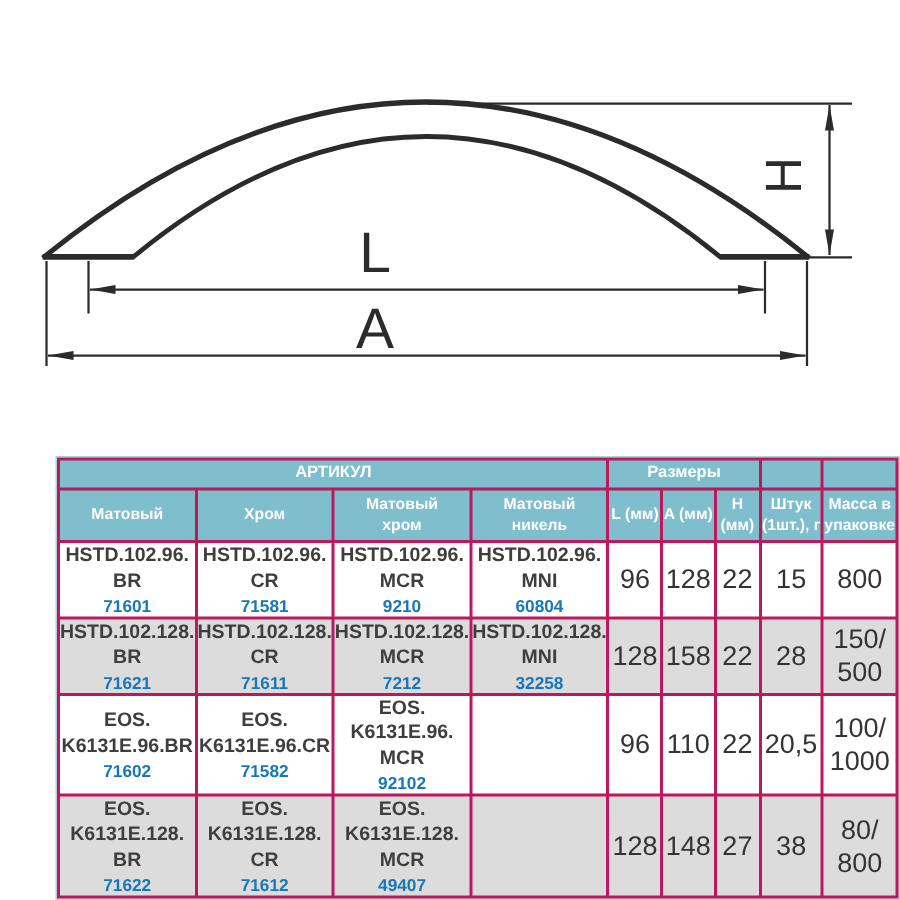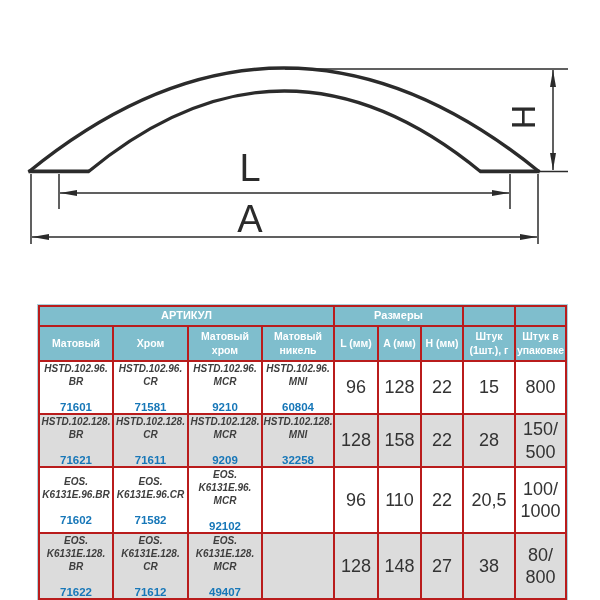--- a/index.html
+++ b/index.html
@@ -7,33 +7,33 @@
     width:600px;height:600px;background:#ffffff;overflow:hidden;position:relative;
     font-family:"Liberation Sans", sans-serif;
   }
   #drawing{position:absolute;top:0;left:0;}
   .dim-letter{font-family:"Liberation Sans",sans-serif;fill:#2b2b2b;font-weight:400;}
 
   .table-wrap{
     position:absolute;left:37px;top:304px;
     border:1px solid #abd3dd;background:#ffffff;
   }
-  table{border-collapse:separate;border-spacing:2px;background:#b91c1c;table-layout:fixed;}
+  table{border-collapse:separate;border-spacing:2px;background:#be185d;table-layout:fixed;}
   th,td{padding:0;margin:0;text-align:center;vertical-align:middle;overflow:hidden;}
   th{
     background:#7fbecd;color:#ffffff;font-weight:bold;font-size:10.5px;
     line-height:1.25;white-space:pre-line;
   }
   tr.hrow1 th{height:18px;font-size:11px;}
   tr.hrow2 th{height:33px;}
   td{background:#ffffff;}
   tr.row-gray td{background:#dcdcdc;}
   tr.r1 td{height:41px;} tr.r2 td{height:45px;} tr.r3 td{height:46px;} tr.r4 td{height:40px;}
-  .code{font-size:10px;font-weight:bold;color:#3e3e3e;line-height:1.3;white-space:pre-line;font-style:italic;}
-  .num{font-size:11.5px;font-weight:bold;color:#1777b8;margin-top:13px;}
+  .code{font-size:13px;font-weight:bold;color:#3e3e3e;line-height:1.3;white-space:pre-line;}
+  .num{font-size:11.5px;font-weight:bold;color:#1777b8;margin-top:3px;}
   .val{font-size:18px;color:#333333;white-space:pre-line;line-height:1.25;}
 </style>
 </head>
 <body>
 
 <svg id="drawing" width="600" height="270" viewBox="0 0 600 270">
 
   <path d="M 28.5 172 Q 284 -36 539.5 172" fill="none" stroke="#2b2b2b" stroke-width="3.4"></path>
   <path d="M 88 172 Q 284 10 481 172" fill="none" stroke="#2b2b2b" stroke-width="3.2"></path>
   <line x1="28.5" y1="171.3" x2="89" y2="171.3" stroke="#2b2b2b" stroke-width="3.8"></line>
@@ -87,21 +87,21 @@
     <th>Хром</th>
     <th>Матовый
 хром</th>
     <th>Матовый
 никель</th>
     <th>L (мм)</th>
     <th>A (мм)</th>
     <th>H (мм)</th>
     <th>Штук
 (1шт.), г</th>
-    <th>Штук в
+    <th>Масса в
 упаковке</th>
   </tr>
 
   <tr class="r1">
     <td>
       <div class="code">HSTD.102.96.
 BR</div>
       <div class="num">71601</div>
     </td>
     <td>
@@ -133,21 +133,21 @@
       <div class="num">71621</div>
     </td>
     <td>
       <div class="code">HSTD.102.128.
 CR</div>
       <div class="num">71611</div>
     </td>
     <td>
       <div class="code">HSTD.102.128.
 MCR</div>
-      <div class="num">9209</div>
+      <div class="num">7212</div>
     </td>
     <td>
       <div class="code">HSTD.102.128.
 MNI</div>
       <div class="num">32258</div>
     </td>
     <td class="val">128</td>
     <td class="val">158</td>
     <td class="val">22</td>
     <td class="val">28</td>

